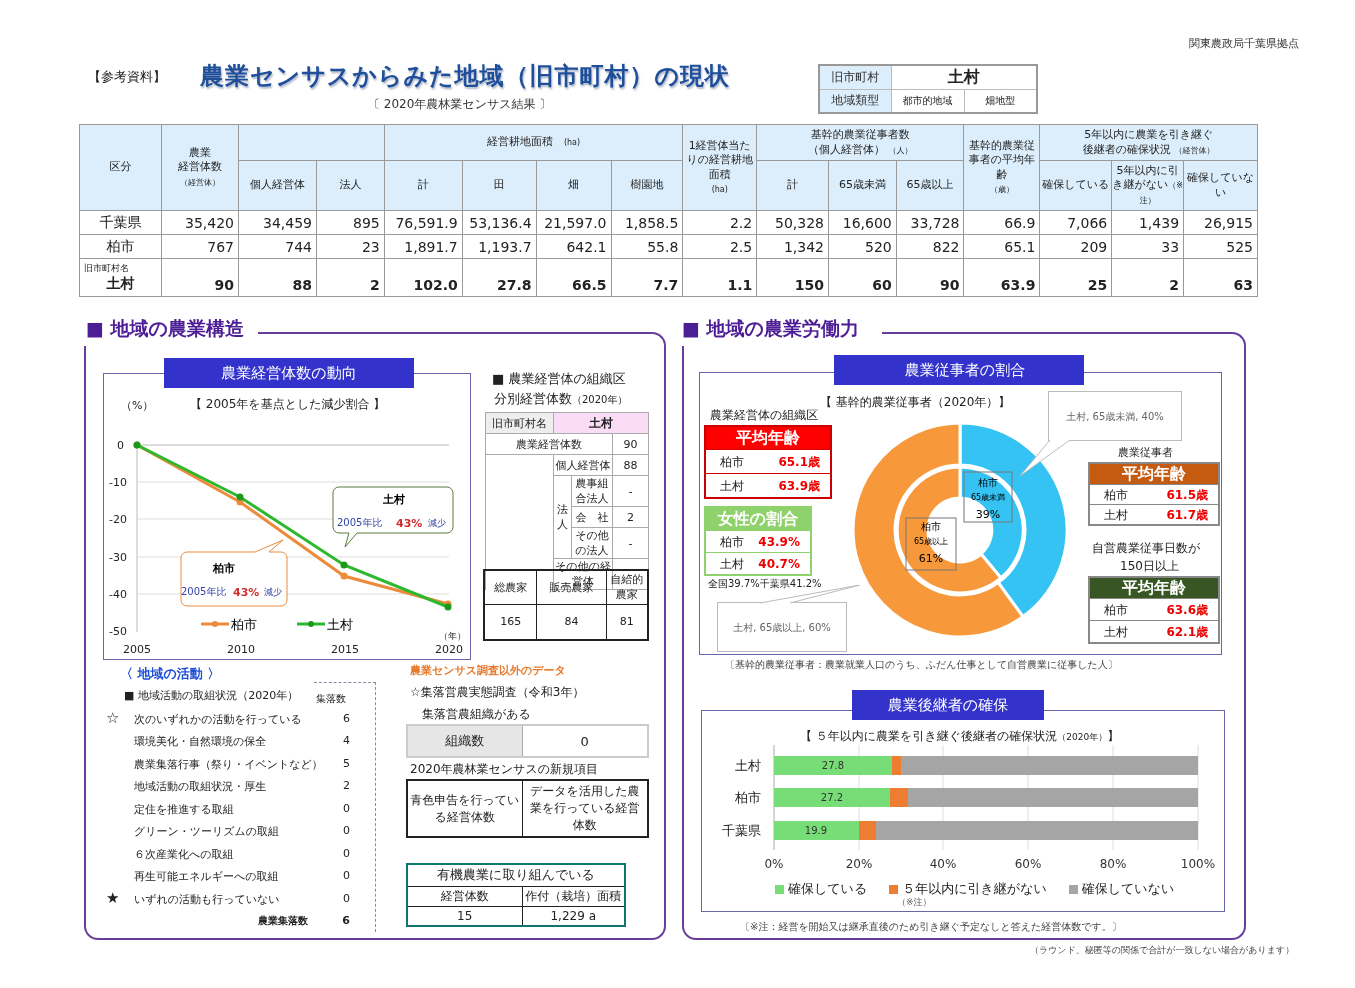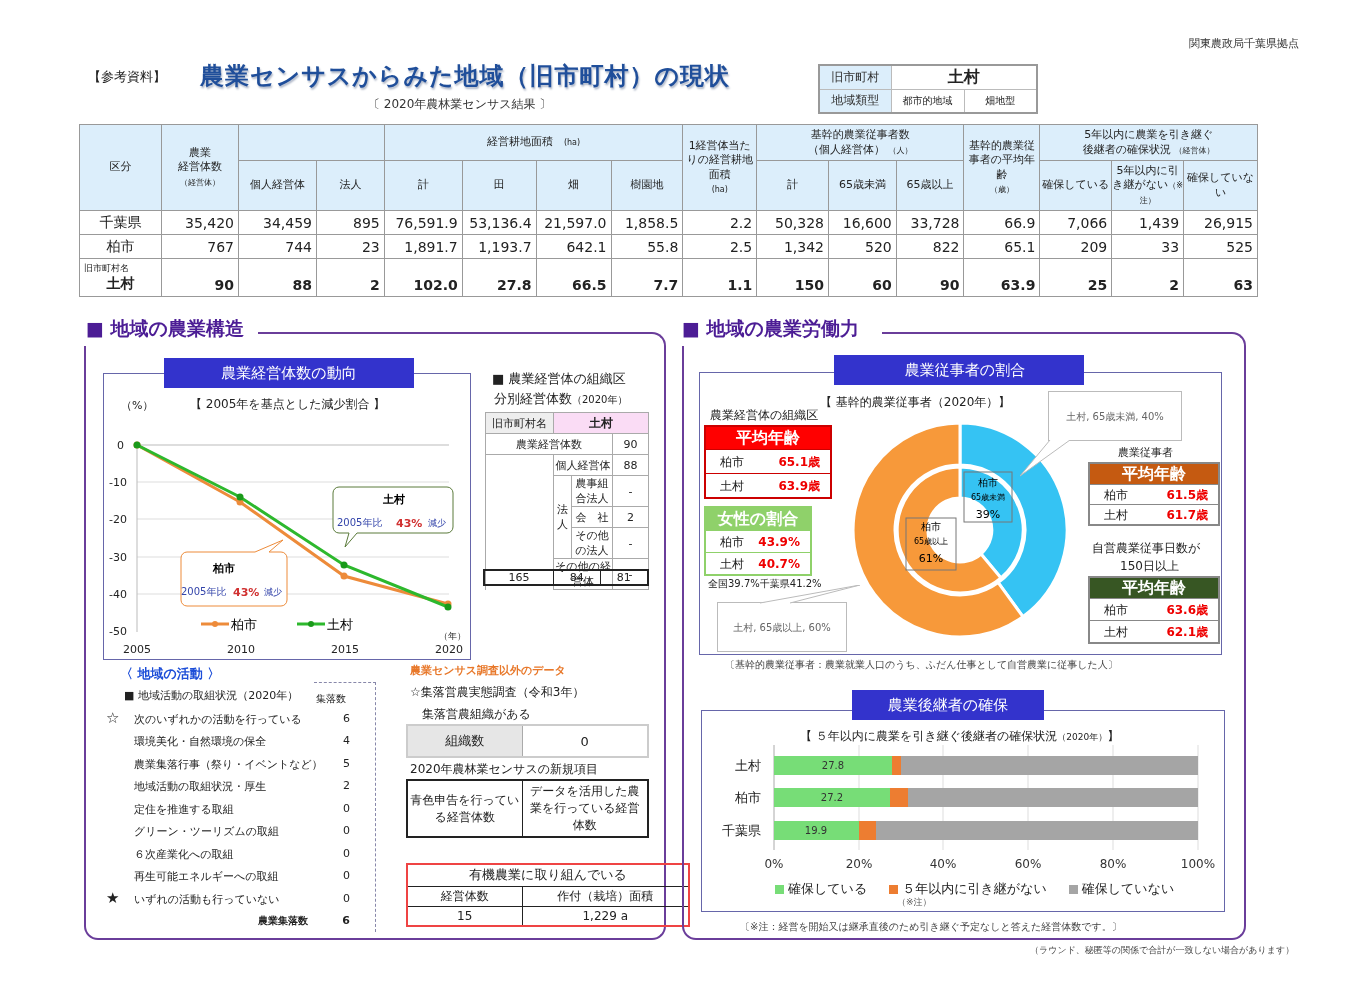--- a/index.html
+++ b/index.html
@@ -250,21 +250,26 @@
         <td>-</td>
       </tr>
   <tr>
         <td colspan="2">その他の経営体</td>
         <td>-</td>
       </tr>
 </tbody>
   </table>
 <table class="abs bx" style="left:483px;top:569px;width:166px;font-size:11px;border:2px solid #222;">
   <tbody>
-  <tr style="height:14px">
+      <tr style="height:34px">
+        <td>総農家</td>
+        <td>販売農家</td>
+        <td style="width:42px">自給的農家</td>
+      </tr>
+  <tr style="height:36px">
         <td>165</td>
         <td>84</td>
         <td>81</td>
       </tr>
 </tbody>
   </table>
 
 <div class="abs" style="left:120px;top:665px;font-size:13px;font-weight:bold;color:#1d4ed8;">〈 地域の活動 〉</div>
 <div class="abs" style="left:124px;top:688px;font-size:11px;">■ 地域活動の取組状況（2020年）</div>
 <div class="abs" style="left:316px;top:692px;font-size:10px;">集落数</div>
@@ -334,21 +339,21 @@
   </table>
 <div class="abs" style="left:410px;top:761px;font-size:12px;">2020年農林業センサスの新規項目</div>
 <table class="abs bx" style="left:406px;top:779px;width:243px;border:2px solid #222;">
   <tbody>
       <tr style="height:46px">
         <td style="width:115px;padding:2px">青色申告を行っている経営体数</td>
         <td style="padding:2px">データを活用した農業を行っている経営体数</td>
       </tr>
 </tbody>
   </table>
-<table class="abs bx" style="left:406px;top:863px;width:284px;border:2px solid #ef4444;">
+<table class="abs bx" style="left:406px;top:863px;width:220px;border:2px solid #0f766e;">
   <tbody>
       <tr style="height:22px">
         <td colspan="2" style="font-size:13px">有機農業に取り組んでいる</td>
       </tr>
   <tr style="height:20px">
         <td style="width:115px">経営体数</td>
         <td>作付（栽培）面積</td>
       </tr>
   <tr style="height:20px">
         <td>15</td>

